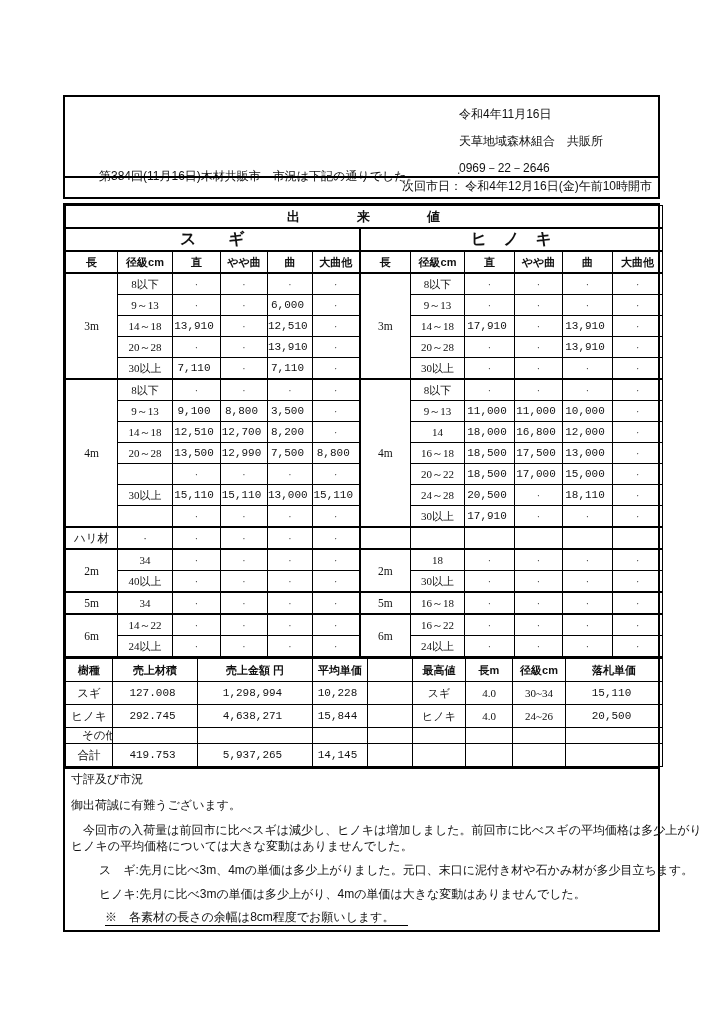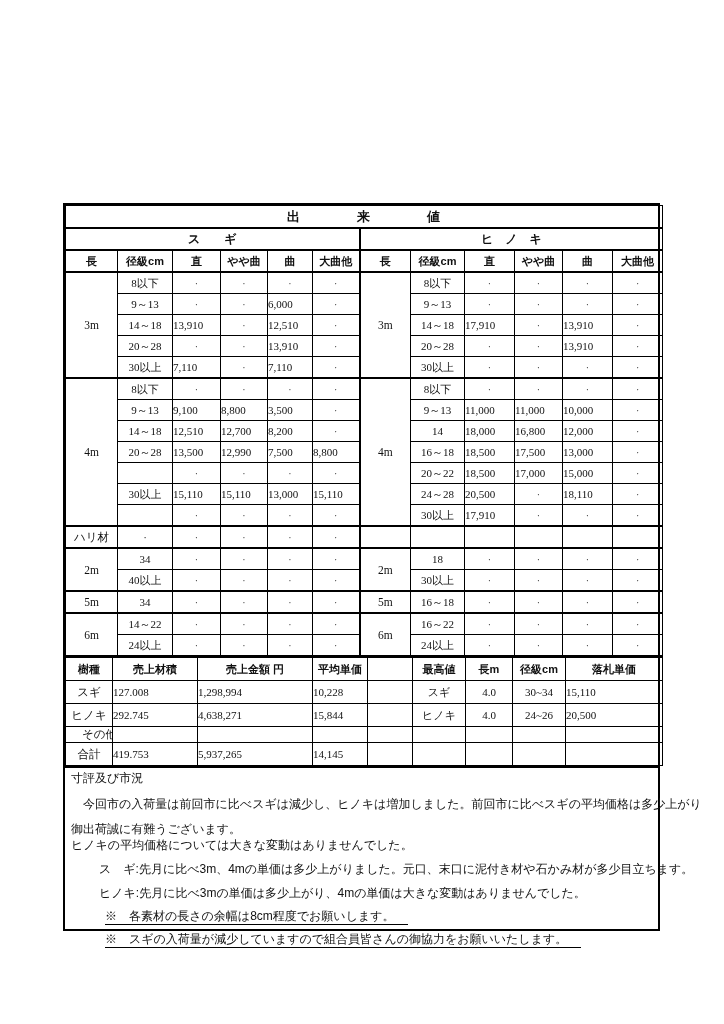--- a/index.html
+++ b/index.html
@@ -15,27 +15,27 @@
   .next-band{position:absolute;left:0;right:0;bottom:0;height:19px;border-top:2px solid #000;
              font-size:12px;line-height:17px;text-align:right;padding-right:6px;white-space:nowrap;}
 
   
   .main-wrap{position:absolute;left:63px;top:203px;width:597px;border:2px solid #000;
              box-sizing:border-box;background:#fff;}
   table{border-collapse:collapse;table-layout:fixed;width:100%;}
   td{border:1px solid #000;font-size:11px;padding:0;text-align:center;height:20px;
      overflow:hidden;white-space:nowrap;vertical-align:middle;}
   .title-row td{height:21px;font-size:13px;font-weight:600;border-bottom:2px solid #000;letter-spacing:1px;}
-  .species-row td{height:20px;font-size:12px;font-weight:600;border-bottom:2px solid #000;}
+  .species-row td{height:20px;font-size:16px;font-weight:600;border-bottom:2px solid #000;}
   .colhead-row td{height:20px;font-weight:600;border-bottom:2px solid #000;}
   .bt{border-top:2px solid #000;}
   .bl{border-left:2px solid #000;font-family:Liberation Mono, monospace;}
   .len{font-family:"Liberation Serif","DejaVu Serif",serif;font-size:11.5px;}
   .grade{font-family:"Liberation Serif","DejaVu Serif",serif;}
-  .num{text-align:left;padding-right:5px;font-family:Liberation Serif, serif;}
+  .num{text-align:center;padding-right:5px;font-family:Liberation Mono, monospace;}
   .dot{font-size:10px;color:#333;font-family:"Liberation Serif","DejaVu Serif",serif;}
 
   
   .summary-table td{height:22px;}
   .summary-table .head td{font-weight:600;border-top:2px solid #000;}
   .summary-table tr.short td{height:15px;padding-left:16px;}
   .slabel{font-size:11.5px;}
 
   
   .remarks{border-top:2px solid #000;height:163px;box-sizing:border-box;
@@ -46,20 +46,30 @@
   .rline.i1{margin-left:30px;margin-top:9px;}
   .rline.i2{margin-left:36px;margin-top:8px;}
   #remark-lines .rline:nth-child(3){margin-top:1px;}
   .rline.u span{border-bottom:1px solid #000;padding-bottom:1px;padding-right:14px;}
 </style>
 </head>
 <body>
 
 <div class="page">
 
+  <div class="header-box">
+    <div class="hdr-info">
+      <div>令和4年11月16日</div>
+      <div>天草地域森林組合　共販所</div>
+      <div>0969－22－2646</div>
+    </div>
+    <div class="hdr-notice">第384回(11月16日)木材共販市　市況は下記の通りでした。</div>
+    <div class="stray">.</div>
+    <div class="next-band">次回市日： 令和4年12月16日(金)午前10時開市</div>
+  </div>
 
   <div class="main-wrap">
 
     <table class="price-table">
       <colgroup>
         <col style="width:52px">
           <col style="width:55px">
           <col style="width:48px">
         <col style="width:47px">
           <col style="width:45px">
@@ -393,24 +403,23 @@
             <td class="grade"></td>
             <td class="grade"></td>
             <td></td>
           </tr>
         </tbody>
     </table>
 
     <div class="remarks">
       <div class="r-title">寸評及び市況</div>
       <div id="remark-lines">
+          <div class="rline i0"><span>御出荷誠に有難うございます。</span></div>
           <div class="rline i0"><span>　今回市の入荷量は前回市に比べスギは減少し、ヒノキは増加しました。前回市に比べスギの平均価格は多少上がり</span></div>
-          <div class="rline i0"><span>御出荷誠に有難うございます。</span></div>
           <div class="rline i0"><span>ヒノキの平均価格については大きな変動はありませんでした。</span></div>
           <div class="rline i1"><span>ス　ギ:先月に比べ3m、4mの単価は多少上がりました。元口、末口に泥付き材や石かみ材が多少目立ちます。</span></div>
           <div class="rline i1"><span>ヒノキ:先月に比べ3mの単価は多少上がり、4mの単価は大きな変動はありませんでした。</span></div>
           <div class="rline i2 u"><span>※　各素材の長さの余幅は8cm程度でお願いします。</span></div>
-          <div class="rline i2 u"><span>※　スギの入荷量が減少していますので組合員皆さんの御協力をお願いいたします。</span></div>
         </div>
     </div>
 
   </div>
 </div>
 
 </body></html>

